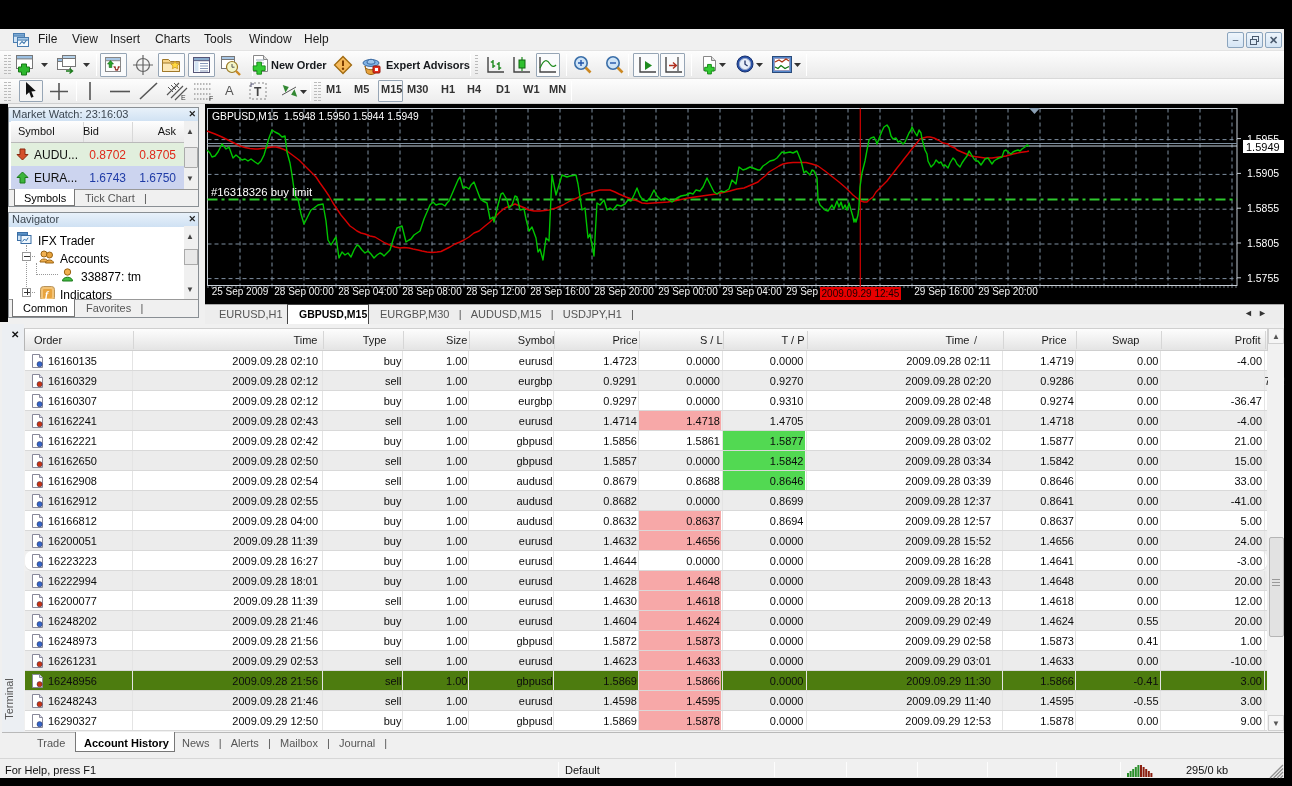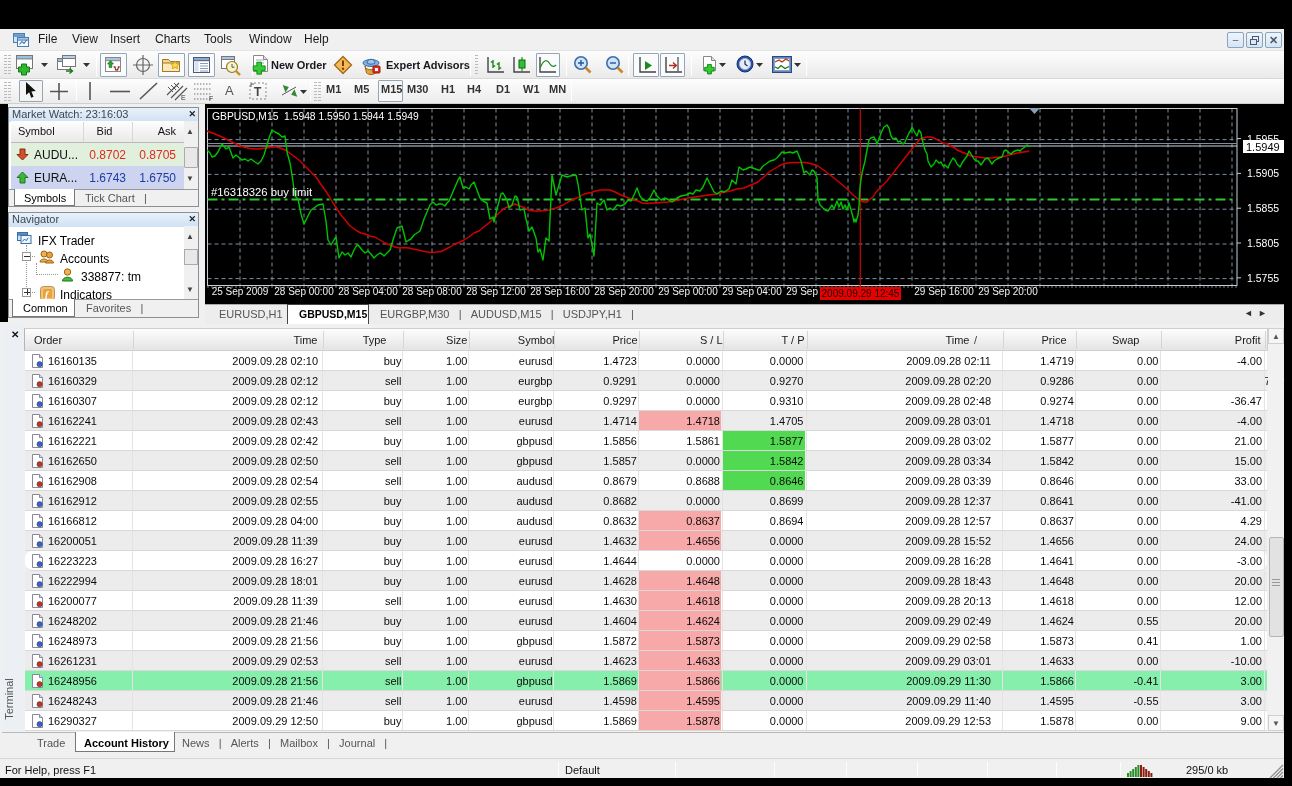--- a/index.html
+++ b/index.html
@@ -275,21 +275,21 @@
   <div class="abs" style="left:1284px;top:0;width:8px;height:786px;background:#000;"></div>
   <div class="abs" style="left:0;top:778px;width:1292px;height:8px;background:#000;"></div>
   <div id="marketwatch" class="panel" style="top:107px;height:100px;">
     <div class="ptitle">Market Watch: 23:16:03</div>
     <div class="px">✕</div>
 
     <div class="abs" style="left:2px;top:13px;width:173px;height:22px;background:linear-gradient(#fefefe,#e9e9e9);border-bottom:1px solid #b9b9b9;"></div>
     <div class="abs" style="left:74px;top:14px;width:1px;height:20px;background:#d8d8d8;"></div>
     <div class="abs" style="left:123px;top:14px;width:1px;height:20px;background:#d8d8d8;"></div>
     <span class="abs" style="left:9px;top:17px;font-size:11px;color:#111;">Symbol</span>
-    <span class="abs" style="left:74px;top:17px;width:43px;font-size:11px;color:#111;text-align:center;">Bid</span>
+    <span class="abs" style="left:74px;top:17px;width:43px;font-size:11px;color:#111;text-align:left;">Bid</span>
     <span class="abs" style="left:123px;top:17px;width:44px;font-size:11px;color:#111;text-align:right;">Ask</span>
 
     <div class="abs" style="left:2px;top:35px;width:173px;height:23px;background:#e1efdd;"></div>
     <div class="abs" style="left:2px;top:58px;width:173px;height:23px;background:#ccd4ef;"></div>
     <svg class="abs" style="left:7px;top:40px;" width="13" height="13" viewBox="0 0 13 13">
         <path d="M4 1 h5 v5.5 h3 L6.5 12 1 6.5 h3 z" fill="#d4502a" stroke="#8a2a10" stroke-width="1"></path>
       </svg>
     <svg class="abs" style="left:7px;top:63px;" width="13" height="13" viewBox="0 0 13 13">
         <path d="M4 12 h5 V6.5 h3 L6.5 1 1 6.5 h3 z" fill="#3db53d" stroke="#1a7a1a" stroke-width="1"></path>
       </svg>
@@ -752,21 +752,21 @@
 <span class="cell ralign" style="left:173.0px;width:120px;">2009.09.28 04:00</span>
 <span class="cell ralign" style="left:256.5px;width:120px;">buy</span>
 <span class="cell ralign" style="left:322.5px;width:120px;">1.00</span>
 <span class="cell ralign" style="left:407.5px;width:120px;">audusd</span>
 <span class="cell ralign" style="left:492.0px;width:120px;padding-left:36px;">0.8632</span>
 <span class="cell ralign" style="left:575.0px;width:120px;">0.8637</span>
 <span class="cell ralign" style="left:658.5px;width:120px;">0.8694</span>
 <span class="cell ralign" style="left:846.0px;width:120px;">2009.09.28 12:57</span>
 <span class="cell ralign" style="left:929.0px;width:120px;">0.8637</span>
 <span class="cell ralign" style="left:1013.5px;width:120px;">0.00</span>
-<span class="cell ralign" style="left:1117.0px;width:120px;">4.29</span>
+<span class="cell ralign" style="left:1117.0px;width:120px;">5.00</span>
 <div class="abs" style="left:107.0px;top:0;width:1px;height:19px;background:#e4e4e4;"></div>
 <div class="abs" style="left:296.5px;top:0;width:1px;height:19px;background:#e4e4e4;"></div>
 <div class="abs" style="left:377.0px;top:0;width:1px;height:19px;background:#e4e4e4;"></div>
 <div class="abs" style="left:443.0px;top:0;width:1px;height:19px;background:#e4e4e4;"></div>
 <div class="abs" style="left:528.0px;top:0;width:1px;height:19px;background:#e4e4e4;"></div>
 <div class="abs" style="left:613.0px;top:0;width:1px;height:19px;background:#e4e4e4;"></div>
 <div class="abs" style="left:696.5px;top:0;width:1px;height:19px;background:#e4e4e4;"></div>
 <div class="abs" style="left:781.0px;top:0;width:1px;height:19px;background:#e4e4e4;"></div>
 <div class="abs" style="left:977.0px;top:0;width:1px;height:19px;background:#e4e4e4;"></div>
 <div class="abs" style="left:1050.0px;top:0;width:1px;height:19px;background:#e4e4e4;"></div>
@@ -989,21 +989,21 @@
 <div class="abs" style="left:443.0px;top:0;width:1px;height:19px;background:#e4e4e4;"></div>
 <div class="abs" style="left:528.0px;top:0;width:1px;height:19px;background:#e4e4e4;"></div>
 <div class="abs" style="left:613.0px;top:0;width:1px;height:19px;background:#e4e4e4;"></div>
 <div class="abs" style="left:696.5px;top:0;width:1px;height:19px;background:#e4e4e4;"></div>
 <div class="abs" style="left:781.0px;top:0;width:1px;height:19px;background:#e4e4e4;"></div>
 <div class="abs" style="left:977.0px;top:0;width:1px;height:19px;background:#e4e4e4;"></div>
 <div class="abs" style="left:1050.0px;top:0;width:1px;height:19px;background:#e4e4e4;"></div>
 <div class="abs" style="left:1135.0px;top:0;width:1px;height:19px;background:#e4e4e4;"></div>
 <div class="abs" style="left:1239.0px;top:0;width:1px;height:19px;background:#e4e4e4;"></div>
 </div>
-<div class="trow" style="top:347px;background:#86efac;border-bottom:1px solid #d9d9d9;">
+<div class="trow" style="top:347px;background:#4d7c0f;border-bottom:1px solid #d9d9d9;">
 <svg class="abs" style="left:6px;top:3px;" width="13" height="14" viewBox="0 0 13 14">
           <path d="M1.5 0.5 h7 l3 3 v10 h-10 z" fill="#fff" stroke="#889"></path>
           <path d="M8.5 0.5 v3 h3" fill="#dde" stroke="#889"></path>
           <circle cx="8.6" cy="10.2" r="2.6" fill="#cc3311" stroke="#335" stroke-width="0.5"></circle>
         </svg>
 <span class="cell" style="left:23px;">16248956</span>
 <div class="abs" style="left:614px;top:0px;width:82px;height:19px;background:#f7a8a8;"></div>
 <span class="cell ralign" style="left:173.0px;width:120px;">2009.09.28 21:56</span>
 <span class="cell ralign" style="left:256.5px;width:120px;">sell</span>
 <span class="cell ralign" style="left:322.5px;width:120px;">1.00</span>

